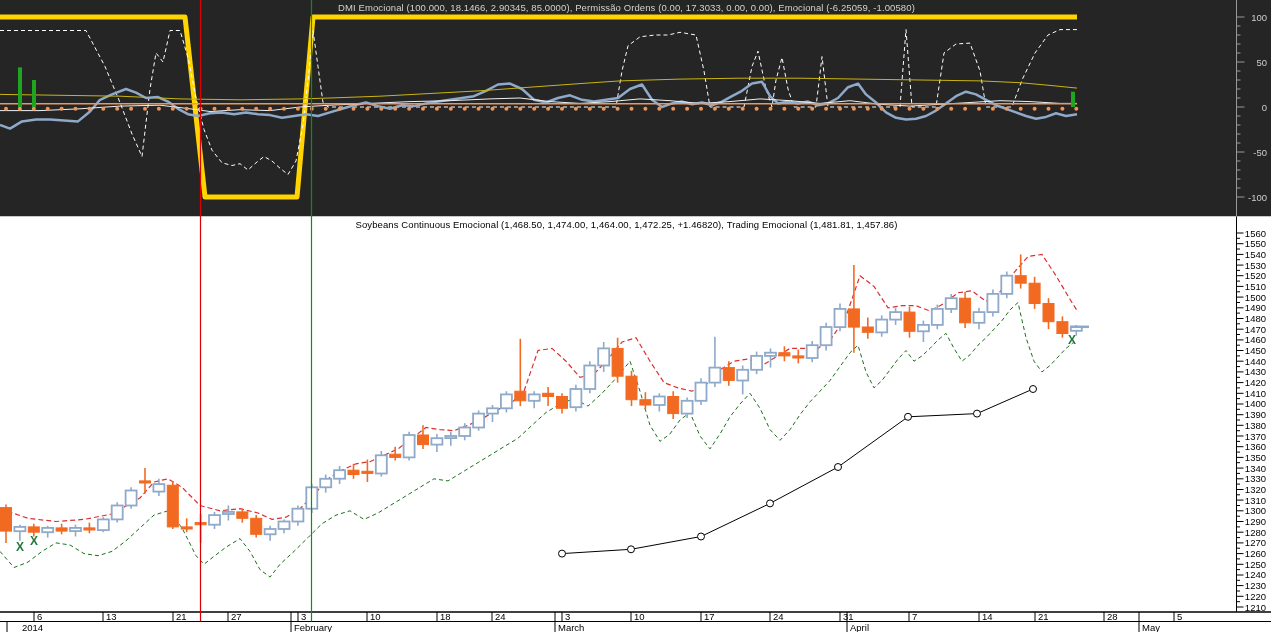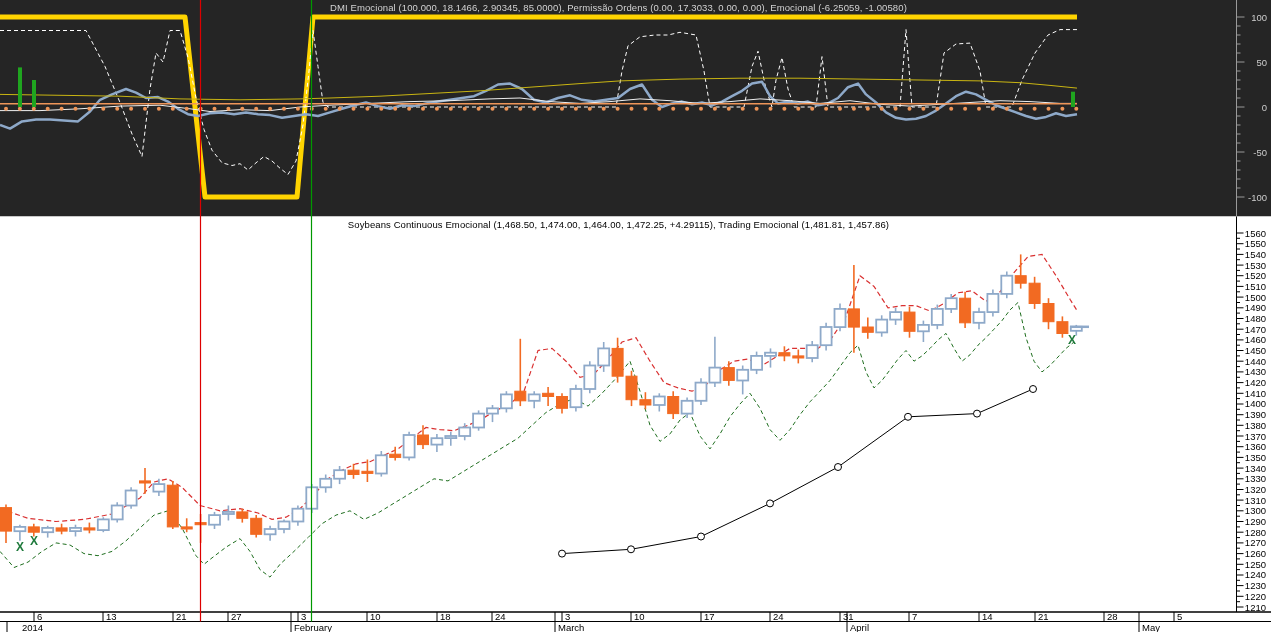--- a/index.html
+++ b/index.html
@@ -1,19 +1,19 @@
 <!DOCTYPE html>
 <html><head>
 <meta charset="utf-8">
 <style>
   html,body{margin:0;padding:0;background:#3a3a3a;}
   #screen{position:relative;width:1271px;height:632px;overflow:hidden;
           font-family:"Liberation Sans",sans-serif;background:#ffffff;}
   #chart-svg{position:absolute;left:0;top:0;}
-  .panel-title{position:absolute;left:0;width:1237px;text-align:center;
+  .panel-title{position:absolute;left:8px;width:1237px;text-align:center;
                font-size:9.5px;letter-spacing:.1px;pointer-events:none;white-space:nowrap;}
   #top-title{top:2px;color:#d2d2d2;}
   #bottom-title{top:219px;color:#000000;}
 </style>
 </head>
 <body>
 
 <div id="screen">
   <svg id="chart-svg" width="1271" height="632">
       <rect x="0" y="0" width="1271" height="216.5" fill="#252525"></rect>
@@ -628,14 +628,14 @@
         <text x="850" y="630.5" fill="#000" font-size="9.5" font-family="&quot;Liberation Sans&quot;,sans-serif">April</text>
         <line x1="1139" y1="612" x2="1139" y2="632" stroke="#000" stroke-width="1"></line>
         <text x="1142" y="630.5" fill="#000" font-size="9.5" font-family="&quot;Liberation Sans&quot;,sans-serif">May</text>
         <line x1="7" y1="621.5" x2="7" y2="632" stroke="#000" stroke-width="1"></line>
         <text x="22" y="630.5" fill="#000" font-size="9.5" font-family="&quot;Liberation Sans&quot;,sans-serif">2014</text>
       </g>
       <line x1="200.5" y1="0" x2="200.5" y2="621.5" stroke="#dd0000" stroke-width="1.2"></line>
       <line x1="311.5" y1="0" x2="311.5" y2="621.5" stroke="#009900" stroke-width="1.2"></line>
     </svg>
   <div id="top-title" class="panel-title">DMI Emocional (100.000, 18.1466, 2.90345, 85.0000), Permissão Ordens (0.00, 17.3033, 0.00, 0.00), Emocional (-6.25059, -1.00580)</div>
-  <div id="bottom-title" class="panel-title">Soybeans Continuous Emocional (1,468.50, 1,474.00, 1,464.00, 1,472.25, +4.29115), Trading Emocional (1,481.81, 1,457.86)</div>
+  <div id="bottom-title" class="panel-title">Soybeans Continuous Emocional (1,468.50, 1,474.00, 1,464.00, 1,472.25, +1.46820), Trading Emocional (1,481.81, 1,457.86)</div>
 </div>
 
 </body></html>

